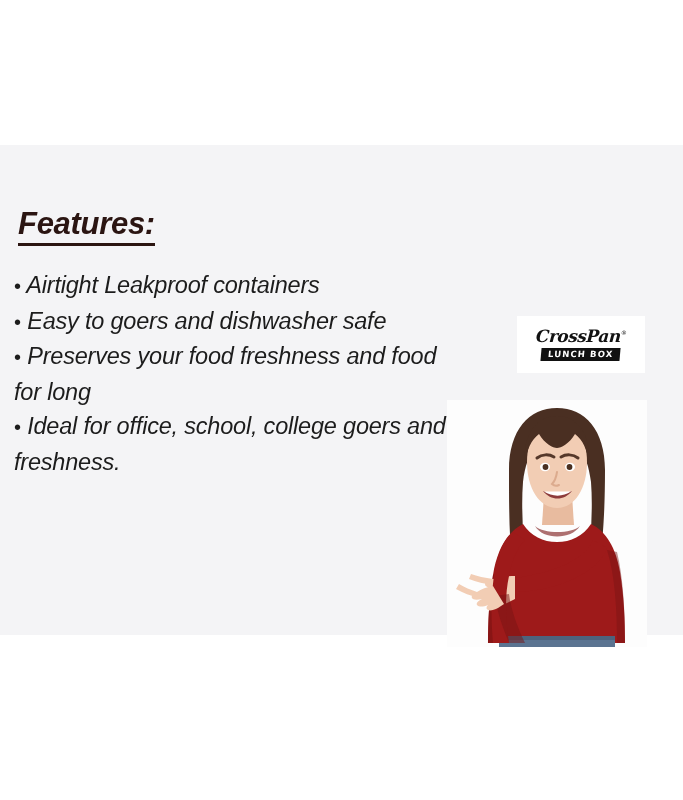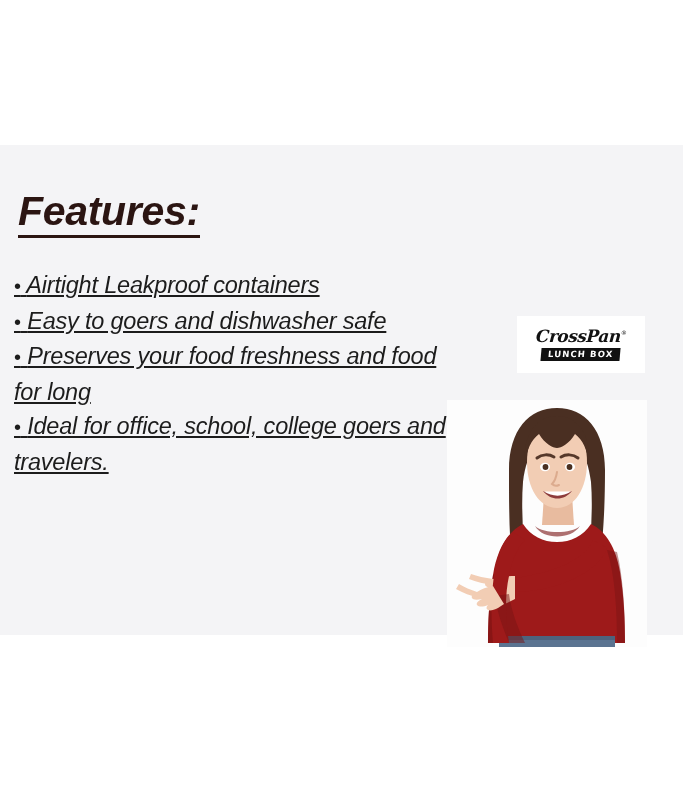--- a/index.html
+++ b/index.html
@@ -22,22 +22,22 @@
     top: 145px;
     width: 683px;
     height: 490px;
     background: #f4f4f6;
   }
 
   
   #features-heading {
     position: absolute;
     left: 18px;
-    top: 45px;
-    font-size: 41px;
+    top: 63px;
+    font-size: 31px;
     font-weight: bold;
     font-style: italic;
     color: #2b1512;
     letter-spacing: -0.3px;
     border-bottom: 3px solid #2b1512;
     padding-bottom: 2px;
     line-height: 1.05;
   }
 
   
@@ -52,21 +52,20 @@
     font-style: italic;
     font-size: 23.5px;
     line-height: 34.5px;
     color: #1c1c1c;
     letter-spacing: -0.2px;
   }
   #features-list li {
     margin: 0;
     padding: 0;
     text-indent: 0;
-    text-decoration: underline;
   }
   #features-list li .bullet-dot {
     font-style: normal;
     font-size: 20px;
   }
 
   
   #brand-logo-box {
     position: absolute;
     left: 517px;
@@ -136,21 +135,21 @@
     <li>
       <span class="bullet-dot">•</span>
       <span>Easy to goers and dishwasher safe</span>
     </li>
     <li>
       <span class="bullet-dot">•</span>
       <span>Preserves your food freshness and food for long</span>
     </li>
     <li>
       <span class="bullet-dot">•</span>
-      <span>Ideal for office, school, college goers and travelers.</span>
+      <span>Ideal for office, school, college goers and freshness.</span>
     </li>
   </ul>
 
   <div id="brand-logo-box">
     <div id="brand-wordmark">
       <span>CrossPan</span><span id="brand-registered-mark">®</span>
     </div>
     <div id="brand-tagline-bar">LUNCH BOX</div>
   </div>
 

